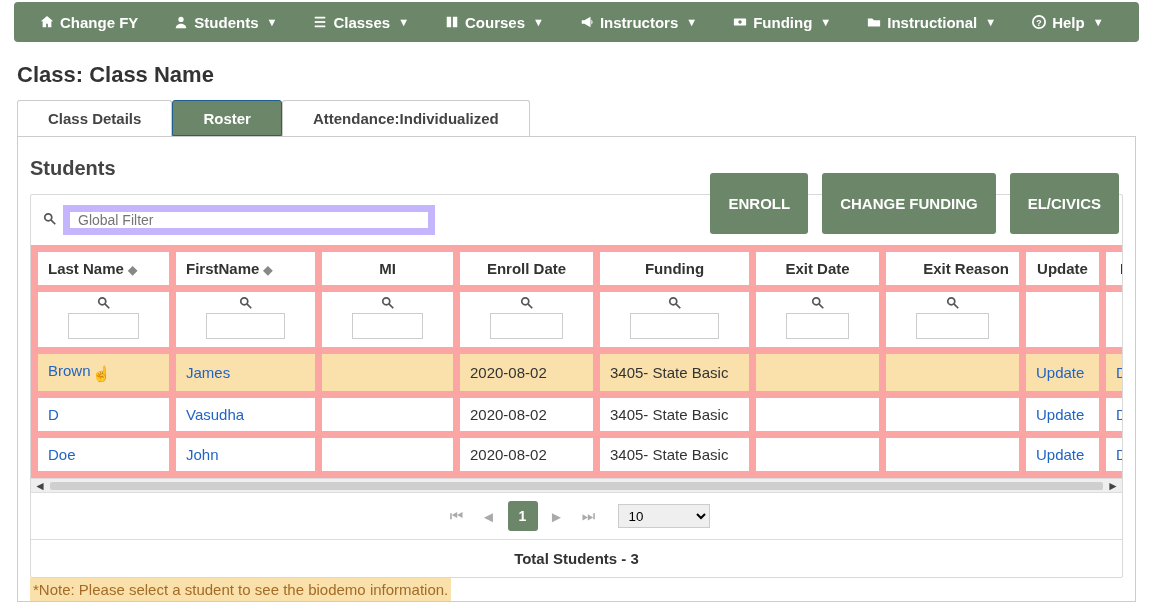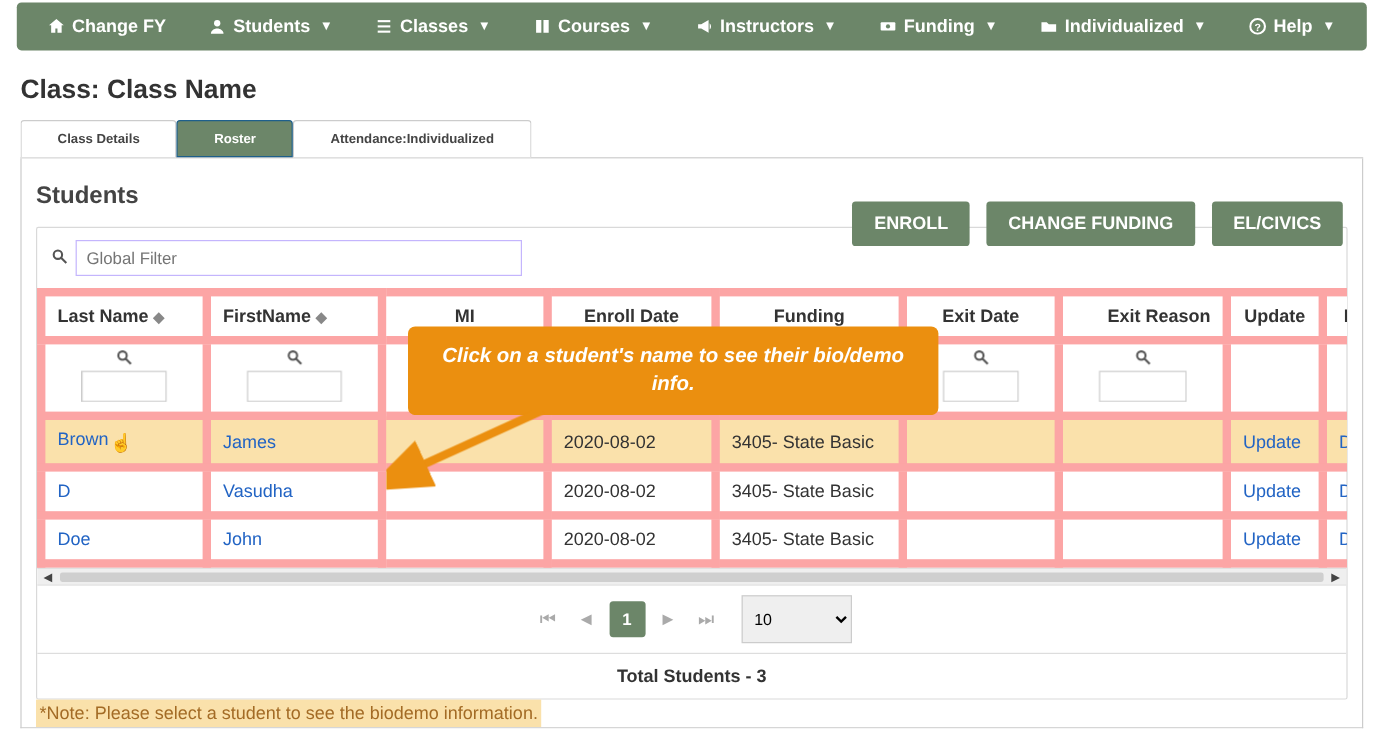--- a/index.html
+++ b/index.html
@@ -3,47 +3,47 @@
 <meta charset="utf-8">
 <style>
   * { margin:0; padding:0; box-sizing:border-box; font-family: "Segoe UI", Arial, sans-serif; }
   body { background:#fff; color:#333; font-size:14px; }
   .navbar { background:#6c8669; color:#fff; display:flex; align-items:center; padding:0 8px; height:40px; border-radius:4px; margin:2px 14px 0 14px; }
   .nav-item { display:flex; align-items:center; gap:6px; padding:0 18px; height:100%; font-weight:600; font-size:15px; cursor:pointer; }
   .nav-icon { width:14px; display:inline-flex; justify-content:center; }
   .caret { font-size:11px; margin-left:2px; }
   .page-title { font-size:22px; font-weight:700; margin:20px 0 12px 17px; color:#333; }
   .tabs-row { display:flex; border-bottom:1px solid #ccc; margin:0 17px; }
-  .tab { padding:9px 30px 8px; border:1px solid #ccc; border-bottom:none; background:#fff; color:#444; font-weight:700; font-size:11px; cursor:pointer; margin-right:0; border-radius:3px 3px 0 0; }
+  .tab { padding:9px 30px 8px; border:1px solid #ccc; border-bottom:none; background:#fff; color:#444; font-weight:700; font-size:15px; cursor:pointer; margin-right:0; border-radius:3px 3px 0 0; }
   .tab.active { background:#6c8669; color:#fff; border:1px solid #1e5f8b; }
   .tab-content { border:1px solid #ccc; border-top:none; margin:0 17px; padding:20px 12px 0 12px; position:relative; }
   .section-title { font-size:20px; font-weight:700; color:#444; margin-bottom:14px; }
   .subline { font-size:15px; color:#555; margin-bottom:18px; }
   .subline b { color:#333; }
   .actions { position:absolute; right:16px; top:36px; display:flex; gap:14px; }
-  .btn-green { background:#6c8669; color:#fff; border:none; padding:10px 18px; border-radius:3px; font-weight:600; font-size:15px; cursor:pointer;text-align:right; }
+  .btn-green { background:#6c8669; color:#fff; border:none; padding:22px 18px; border-radius:3px; font-weight:600; font-size:15px; cursor:pointer;text-align:right; }
   .table-wrap { border:1px solid #d9d9d9; border-radius:2px; overflow:hidden; }
   .filter-bar { padding:10px 12px; display:flex; align-items:center; gap:6px; }
-  .global-filter { height:30px; width:372px; border:1px solid #c4b5fd; padding:0 8px; font-size:14px; }
+  .global-filter { height:30px; width:372px; border:7px solid #c4b5fd; padding:0 8px; font-size:14px; }
   .grid { overflow-x:auto; }
   table { border-collapse:collapse; width:1100px; table-layout:fixed; }
   th, td { border:7px solid #fca5a5; padding:8px 10px; text-align:left; font-size:15px; white-space:nowrap; }
   th { background:#fff; font-weight:700; color:#333; }
   .th-filter input { width:100%; height:26px; border:1px solid #ccc; padding:0 6px; box-sizing:border-box; }
   .th-filter-cell { text-align:center; padding:4px 30px 8px; }
   .sort-icon { font-size:12px; color:#888; margin-left:4px; }
   .link { color:#2264c4; cursor:pointer; }
   tr.highlight { background:#fae1ab; }
   .cursor-icon { display:inline-block; font-size:15px; margin-left:2px; vertical-align:-3px; }
   .hscroll { display:flex; align-items:center; justify-content:space-between; background:#efefef; height:14px; border-top:1px solid #ddd; padding:0 3px; font-size:12px; color:#444; }
   .hscroll .track { flex:1; height:8px; background:#cfcfcf; margin:0 4px; border-radius:2px; }
   .pager { display:flex; align-items:center; justify-content:center; gap:6px; padding:8px 0; border-top:1px solid #ddd; }
   .pager .pbtn { width:26px; height:30px; display:inline-flex; align-items:center; justify-content:center; color:#aaa; font-size:15px; }
   .pager .page-current { width:30px; height:30px; background:#6c8669; color:#fff; display:inline-flex; align-items:center; justify-content:center; border-radius:3px; font-weight:600; }
-  .pager select { width:92px; height:40px; border:1px solid #ccc; margin-left:10px; padding:0 6px; }
+  .pager select { width:92px; height:24px; border:1px solid #ccc; margin-left:10px; padding:0 6px; }
   .totals { text-align:center; font-weight:700; padding:10px 0; border-top:1px solid #ddd; font-size:15px; color:#333; }
   .note { background:#fae1ab; color:#a36b25; display:inline-block; padding:3px; font-size:15px; margin-top:0; }
   .tooltip-wrap { position:absolute; left:322px; top:140px; width:442px; }
   .tooltip-annot { background:#eb8f0f; color:#fff; font-style:italic; font-weight:700; font-size:17px; text-align:center; padding:14px 26px; border-radius:6px; line-height:1.35; }
   .arrow-svg { position:absolute; left:-18px; top:70px; }
   .icon-svg { fill:#fff; width:14px; height:14px; display:inline-block; }
   .search-icon svg { width:14px; height:14px; fill:#555; }
   .colfilter-icon svg { width:14px; height:14px; fill:#555; }
 </style>
 </head>
@@ -106,21 +106,21 @@
       </span>
     <span>Funding</span>
     <span class="caret">▼</span>
   </div>
   <div class="nav-item">
     <span class="nav-icon">
         <svg class="icon-svg" viewBox="0 0 16 16">
           <path d="M1 4h5l2 2h7v7H1z"></path>
         </svg>
       </span>
-    <span>Individualized</span>
+    <span>Instructional</span>
     <span class="caret">▼</span>
   </div>
   <div class="nav-item">
     <span class="nav-icon">
         <svg class="icon-svg" viewBox="0 0 16 16">
           <circle cx="8" cy="8" r="7" fill="none" stroke="#fff" stroke-width="2"></circle>
           <text x="8" y="12" text-anchor="middle" fill="#fff" font-size="10" font-weight="bold">?</text>
         </svg>
       </span>
     <span>Help</span>
@@ -265,25 +265,14 @@
       <span class="pbtn">⏭</span>
       <select><option>10</option></select>
     </div>
 
     <div class="totals">Total Students - 3</div>
   </div>
 
   <div class="note">*Note: Please select a student to see the biodemo information.</div>
 
   
-  <div class="tooltip-wrap">
-    <div class="tooltip-annot">Click on a student's name to see their bio/demo info.</div>
-    <svg class="arrow-svg" width="140" height="80">
-      <defs>
-          <marker id="ah" markerWidth="10" markerHeight="10" refX="2" refY="3" orient="auto">
-            <path d="M0,0 L0,6 L8,3 z" fill="#eb8f0f"></path>
-          </marker>
-        </defs>
-      <line x1="130" y1="0" x2="20" y2="50" stroke="#eb8f0f" stroke-width="7" marker-end="url(#ah)"></line>
-    </svg>
-  </div>
 
 </div>
 
 </body></html>

